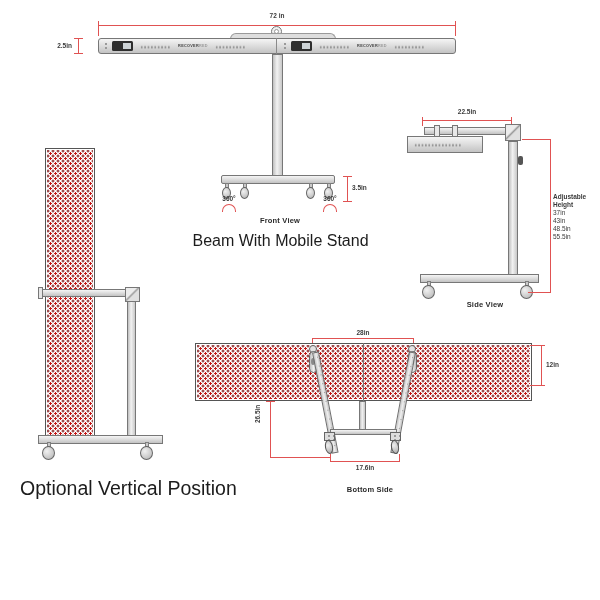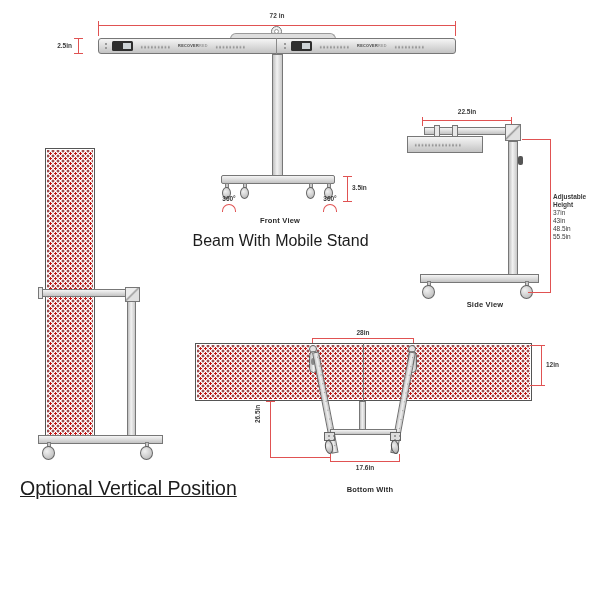--- a/index.html
+++ b/index.html
@@ -228,37 +228,37 @@
     <div class="dl-v" style="left:270px;top:401px;height:56px;"></div>
     <div class="dl-h" style="left:266px;top:401px;width:9px;"></div>
     <div class="dl-h" style="left:270px;top:457px;width:61px;"></div>
     <div class="dim-label center rot-label" style="left:240px;top:410px;width:36px;">26.5in</div>
 
     <div class="dl-h" style="left:330px;top:461px;width:70px;"></div>
     <div class="dl-v" style="left:330px;top:454px;height:8px;"></div>
     <div class="dl-v" style="left:399px;top:454px;height:8px;"></div>
     <div class="dim-label center" style="left:330px;top:464px;width:70px;">17.6in</div>
 
-    <div class="view-label center" style="left:325px;top:485px;width:90px;">Bottom With</div>
+    <div class="view-label center" style="left:325px;top:485px;width:90px;">Bottom Side</div>
   </div>
 
   <div>
     <div class="panel-frame" style="left:45px;top:148px;width:50px;height:294px;"></div>
     <div class="led-grid" style="left:47px;top:150px;width:46px;height:290px;"></div>
 
     <div class="metal-h" style="left:38px;top:289px;width:96px;height:8px;"></div>
     <div class="metal-h" style="left:38px;top:287px;width:5px;height:12px;background:#e6e6e6;"></div>
     <div class="joint" style="left:125px;top:287px;width:15px;height:15px;"></div>
     <div class="metal-v" style="left:127px;top:301px;width:9px;height:136px;"></div>
     <div class="metal-h" style="left:38px;top:435px;width:125px;height:9px;"></div>
     <div class="caster lg" style="left:42px;top:442px;">
         <div class="stem"></div>
         <div class="wheel"></div>
       </div>
     <div class="caster lg" style="left:140px;top:442px;">
         <div class="stem"></div>
         <div class="wheel"></div>
       </div>
 
-    <div class="big-title" style="left:20px;top:477px;width:260px;font-size:19.5px;text-decoration:underline;">Optional Vertical Position</div>
+    <div class="big-title" style="left:20px;top:477px;width:260px;font-size:19.5px;">Optional Vertical Position</div>
   </div>
 
 </div>
 
 </body></html>

